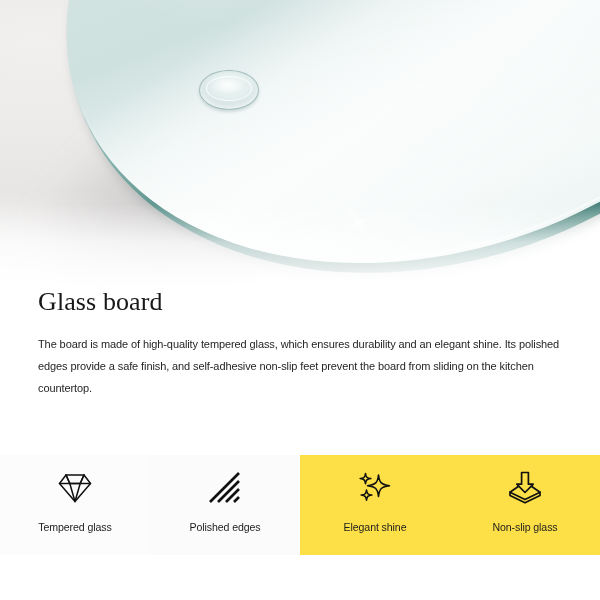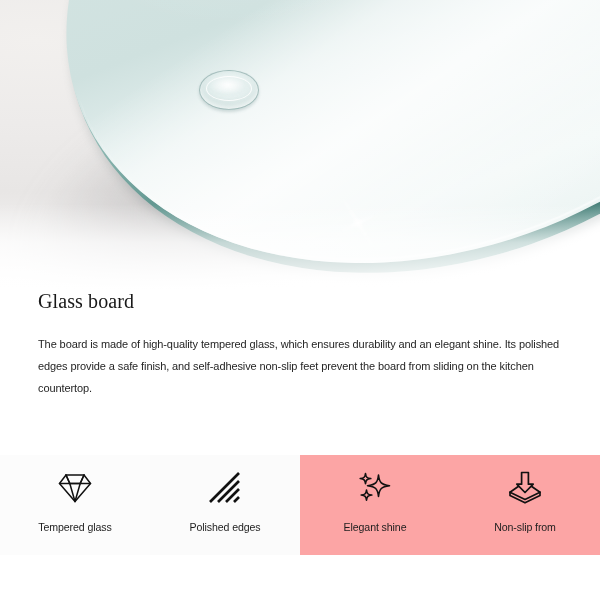--- a/index.html
+++ b/index.html
@@ -204,21 +204,21 @@
   .content {
     position: absolute;
     left: 0;
     top: 286px;
     width: 600px;
   }
   .headline {
     margin: 0 0 0 38px;
     width: 520px;
     font-family: "Liberation Serif", serif;
-    font-size: 20px;
+    font-size: 26px;
     line-height: 31px;
     font-weight: 400;
     color: #181818;
     letter-spacing: 0.1px;
   }
   .headline .line { display: block; }
 
   .body-copy {
     margin: 16px 0 0 38px;
     width: 528px;
@@ -242,21 +242,21 @@
   .feature {
     flex: 1 1 0;
     display: flex;
     flex-direction: column;
     align-items: center;
     justify-content: flex-start;
     padding-top: 12px;
   }
   .feature.tint-a { background: #fcfcfc; }
   .feature.tint-b { background: #fbfbfb; }
-  .feature.tint-c { background: #fca5a5; }
+  .feature.tint-c { background: #fde047; }
 
   .feature-icon {
     width: 44px;
     height: 42px;
     display: flex;
     align-items: center;
     justify-content: center;
   }
   .feature-icon svg {
     display: block;
@@ -349,17 +349,17 @@
     </div>
 
     <div class="feature tint-c">
       <span class="feature-icon">
         <svg width="34" height="34" viewBox="0 0 34 34" fill="none" stroke="#111111" stroke-width="1.7" stroke-linejoin="round" stroke-linecap="round">
           <path d="M13.6 1.5 H20.4 V13.2 H25.2 L17 21.5 L8.8 13.2 H13.6 Z"></path>
           <path d="M10.6 15.2 L2 21.2 L17 28.4 L32 21.2 L23.4 15.2"></path>
           <path d="M2 21.2 V24.6 L17 31.8 L32 24.6 V21.2"></path>
         </svg>
       </span>
-      <span class="feature-label">Non-slip from</span>
+      <span class="feature-label">Non-slip glass</span>
     </div>
 
   </div>
 </div>
 
 </body></html>

